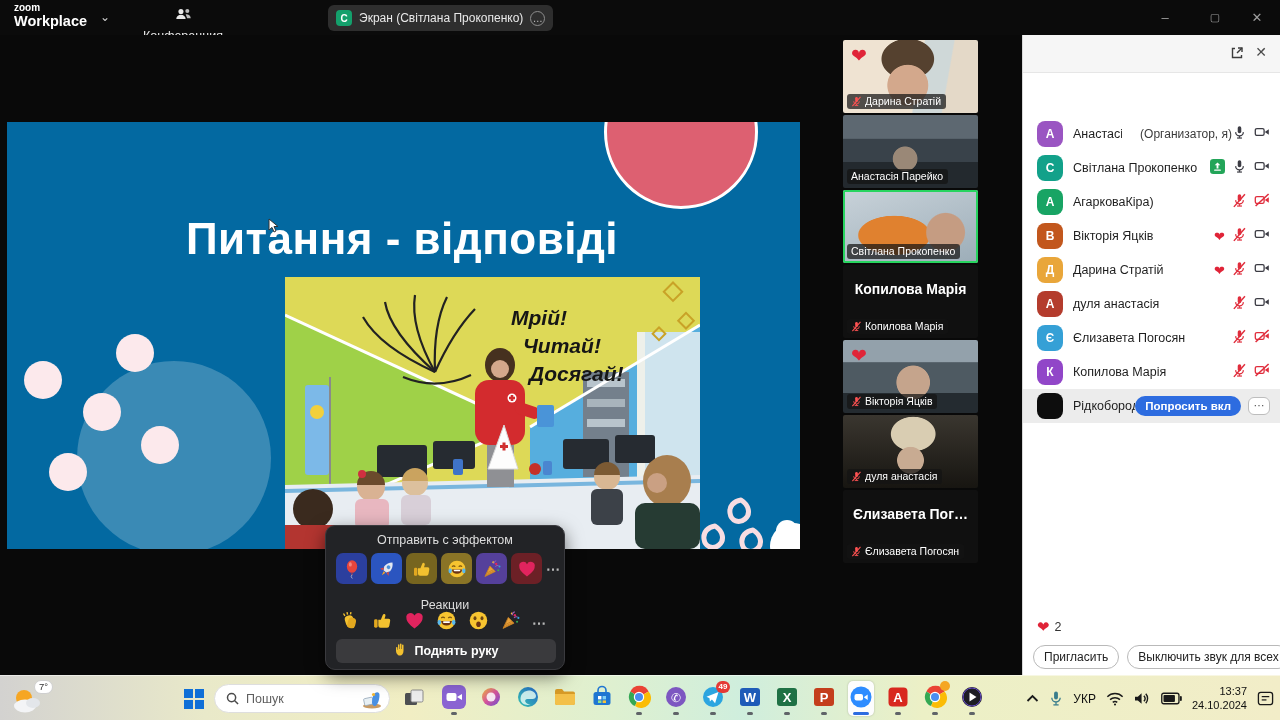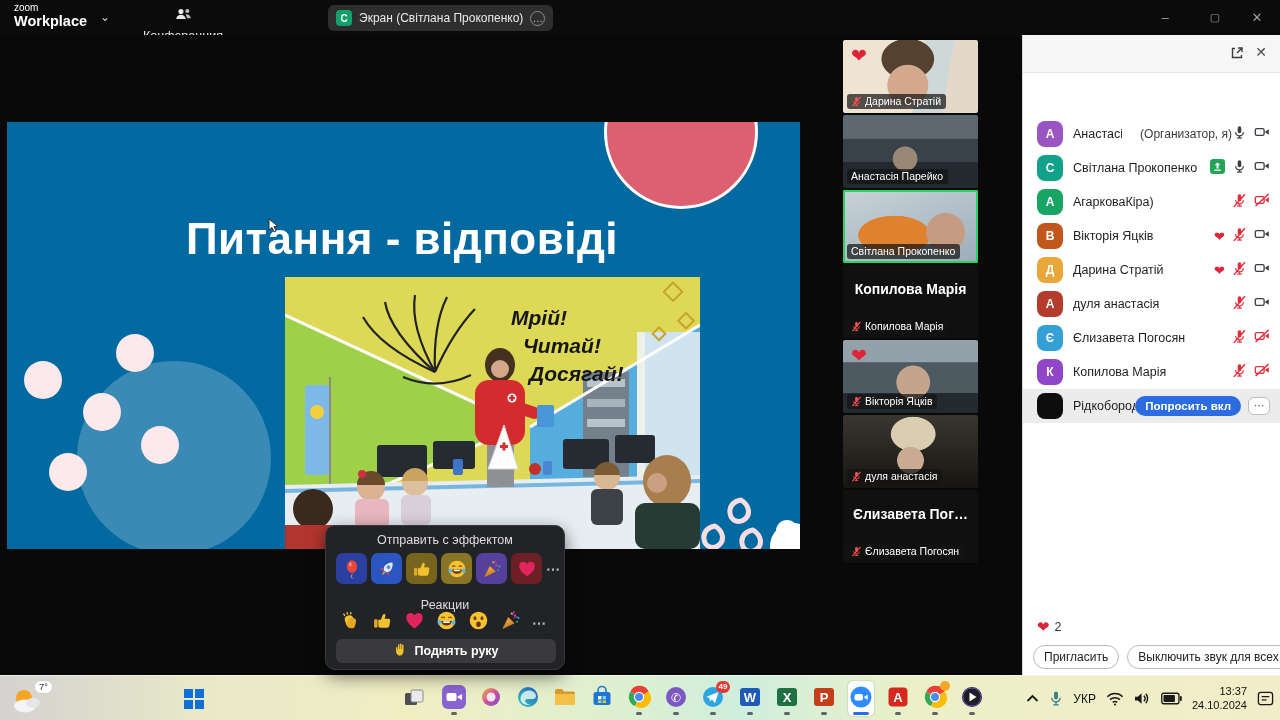--- a/index.html
+++ b/index.html
@@ -2,21 +2,21 @@
 <html><head>
 <meta charset="utf-8">
 <style>
   html,body{margin:0;padding:0;background:#000;}
   *{box-sizing:border-box;font-family:"Liberation Sans",sans-serif;}
   #screen{position:relative;width:1280px;height:720px;overflow:hidden;background:#0a0a0a;}
 
   
   #titlebar{position:absolute;left:0;top:0;width:1280px;height:35px;background:#0b0b0b;}
   #zoom-logo{position:absolute;left:14px;top:3px;color:#fff;line-height:1;}
-  #zoom-logo .l1{font-size:10px;font-weight:400;}
+  #zoom-logo .l1{font-size:10px;font-weight:700;}
   #zoom-logo .l2{font-size:14.5px;font-weight:700;margin-top:1px;}
   #logo-chevron{position:absolute;left:100px;top:10px;color:#cfcfcf;font-size:12px;}
   #meeting-tab{position:absolute;left:143px;top:7px;display:flex;align-items:center;gap:8px;color:#e8e8e8;font-size:12.5px;flex-direction:column;}
   #screen-tab{position:absolute;left:328px;top:5px;height:26px;background:#2e2e2e;border-radius:6px;display:flex;align-items:center;gap:7px;padding:0 8px;}
   #screen-tab .tab-avatar{width:16px;height:16px;border-radius:4px;background:#14a06c;color:#fff;font-size:10px;font-weight:700;display:flex;align-items:center;justify-content:center;}
   #screen-tab .tab-label{color:#e9e9e9;font-size:12px;white-space:nowrap;}
   #screen-tab .tab-more{width:15px;height:15px;border:1px solid #8d8d8d;border-radius:50%;color:#c2c2c2;font-size:10px;line-height:13px;text-align:center;}
   .win-btn{position:absolute;top:0;width:34px;height:35px;color:#9f9f9f;display:flex;align-items:center;justify-content:center;font-size:13px;}
 
   
@@ -610,20 +610,33 @@
       <div class="temp">7°</div>
     </div>
     <div id="start-btn">
       <svg width="20" height="20" viewBox="0 0 20 20">
           <rect x="0" y="0" width="9" height="9" fill="#0f6fd7"></rect>
           <rect x="11" y="0" width="9" height="9" fill="#0f6fd7"></rect>
           <rect x="0" y="11" width="9" height="9" fill="#0f6fd7"></rect>
           <rect x="11" y="11" width="9" height="9" fill="#0f6fd7"></rect>
         </svg>
     </div>
+    <div id="search-pill">
+      <svg width="13" height="13" viewBox="0 0 14 14" fill="none" stroke="#4a4a4a" stroke-width="1.6">
+          <circle cx="6" cy="6" r="4.4"></circle>
+          <line x1="9.4" y1="9.4" x2="13" y2="13"></line>
+        </svg>
+      <span class="ph">Пошук</span>
+      <svg width="22" height="20" viewBox="0 0 22 20">
+        <ellipse cx="11" cy="17" rx="9" ry="2.5" fill="#c89a62"></ellipse>
+        <rect x="3" y="9" width="9" height="7" rx="1" transform="rotate(-12 7 12)" fill="#e8f0f4" stroke="#9ab" stroke-width=".8"></rect>
+        <path d="M14 4c2.5-1.5 4.5-.5 4.5 2 0 4-1.5 9-3.5 10.5-2 1.5-4-.5-4-3 0-3.5 1-8 3-9.5z" fill="#4a90e2"></path>
+        <circle cx="12.5" cy="5.5" r="1.6" fill="#f2b632"></circle>
+      </svg>
+    </div>
     <div id="task-view">
       <svg width="22" height="22" viewBox="0 0 22 22">
           <rect x="2" y="6" width="12" height="12" rx="1.5" fill="#4d4f52"></rect>
           <rect x="8" y="3" width="12" height="12" rx="1.5" fill="#ececec" stroke="#8a8a8a"></rect>
         </svg>
     </div>
     <div id="apps">
         <div class="app">
           <svg width="24" height="24" viewBox="0 0 24 24">
             <rect width="24" height="24" rx="6" fill="#8a63d2"></rect>

